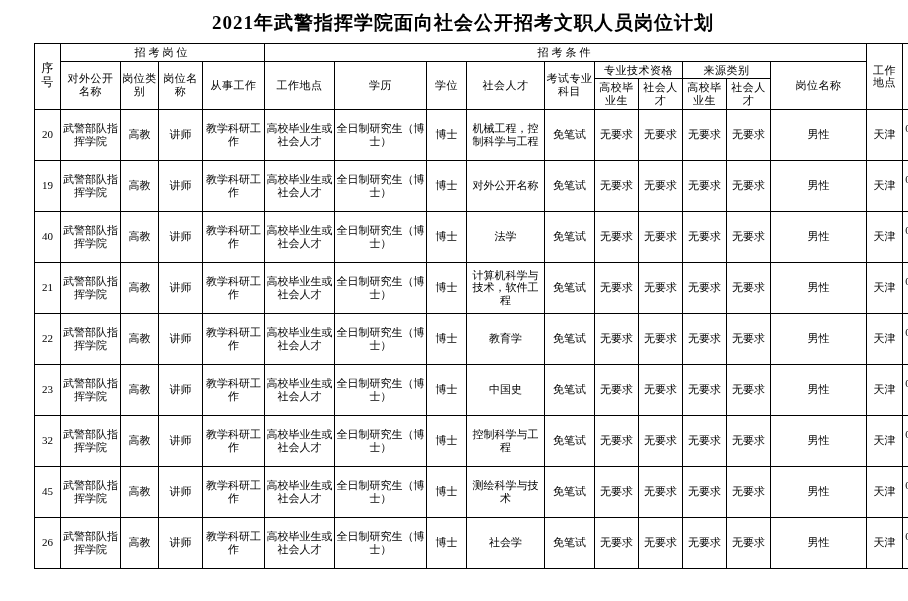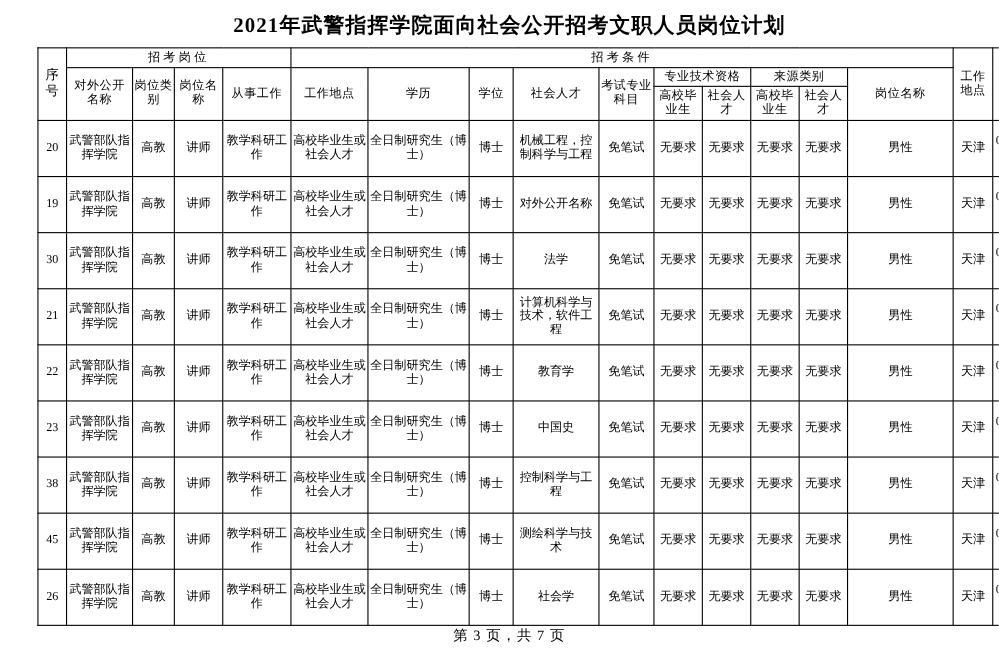--- a/index.html
+++ b/index.html
@@ -175,21 +175,21 @@
           <td>免笔试</td>
           <td>无要求</td>
           <td>无要求</td>
           <td>无要求</td>
           <td>无要求</td>
           <td>男性</td>
           <td>天津</td>
           <td>022-84571200</td>
         </tr>
         <tr>
-          <td>30</td>
+          <td>40</td>
           <td>武警部队指挥学院</td>
           <td>高教</td>
           <td>讲师</td>
           <td>教学科研工作</td>
           <td>高校毕业生或社会人才</td>
           <td>全日制研究生（博士）</td>
           <td>博士</td>
           <td>法学</td>
           <td>免笔试</td>
           <td>无要求</td>
@@ -251,21 +251,21 @@
           <td>免笔试</td>
           <td>无要求</td>
           <td>无要求</td>
           <td>无要求</td>
           <td>无要求</td>
           <td>男性</td>
           <td>天津</td>
           <td>022-84571200</td>
         </tr>
         <tr>
-          <td>38</td>
+          <td>32</td>
           <td>武警部队指挥学院</td>
           <td>高教</td>
           <td>讲师</td>
           <td>教学科研工作</td>
           <td>高校毕业生或社会人才</td>
           <td>全日制研究生（博士）</td>
           <td>博士</td>
           <td>控制科学与工程</td>
           <td>免笔试</td>
           <td>无要求</td>
@@ -310,14 +310,13 @@
           <td>无要求</td>
           <td>无要求</td>
           <td>无要求</td>
           <td>男性</td>
           <td>天津</td>
           <td>022-84571200</td>
         </tr>
       </tbody>
   </table>
 
-  <div class="footer">第 3 页，共 7 页</div>
 </div>
 
 </body></html>

